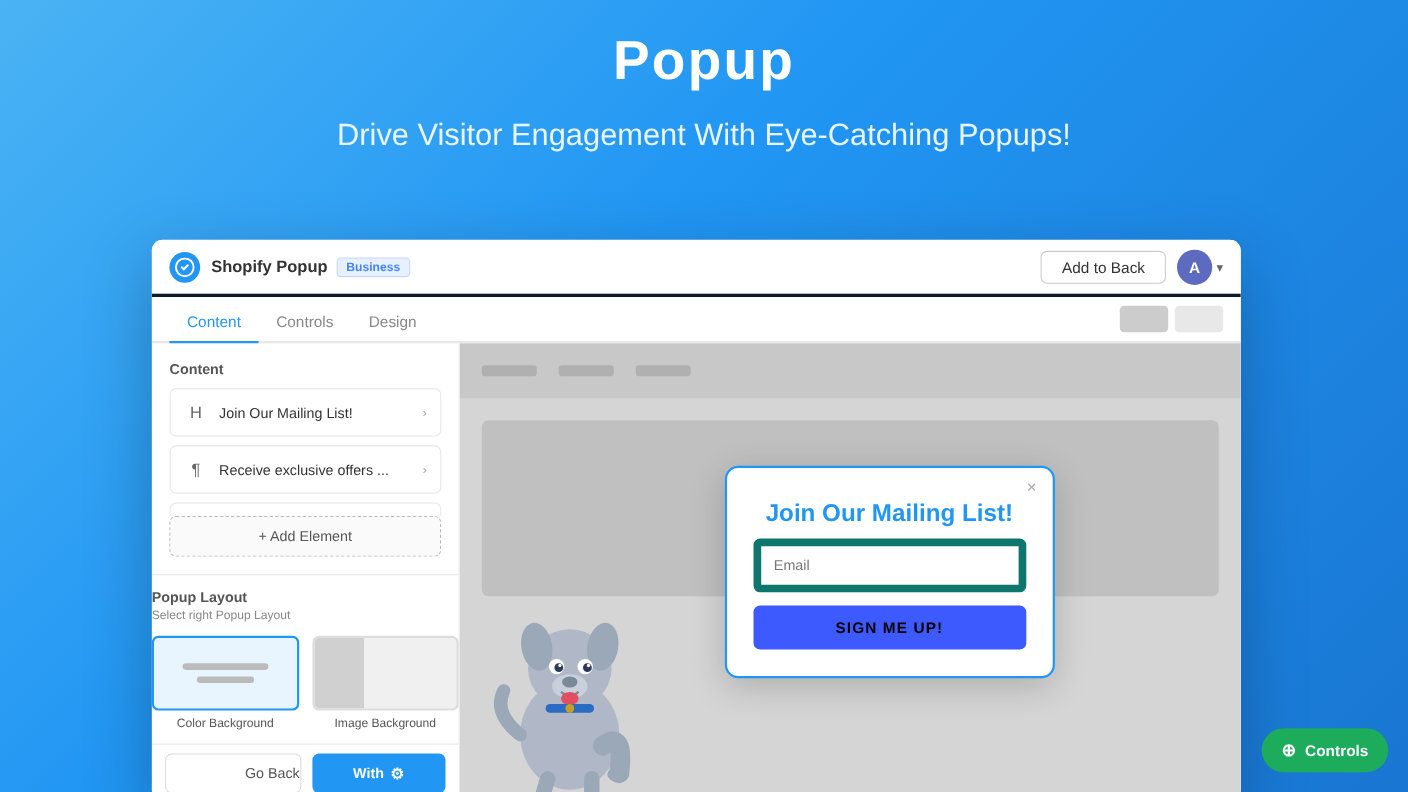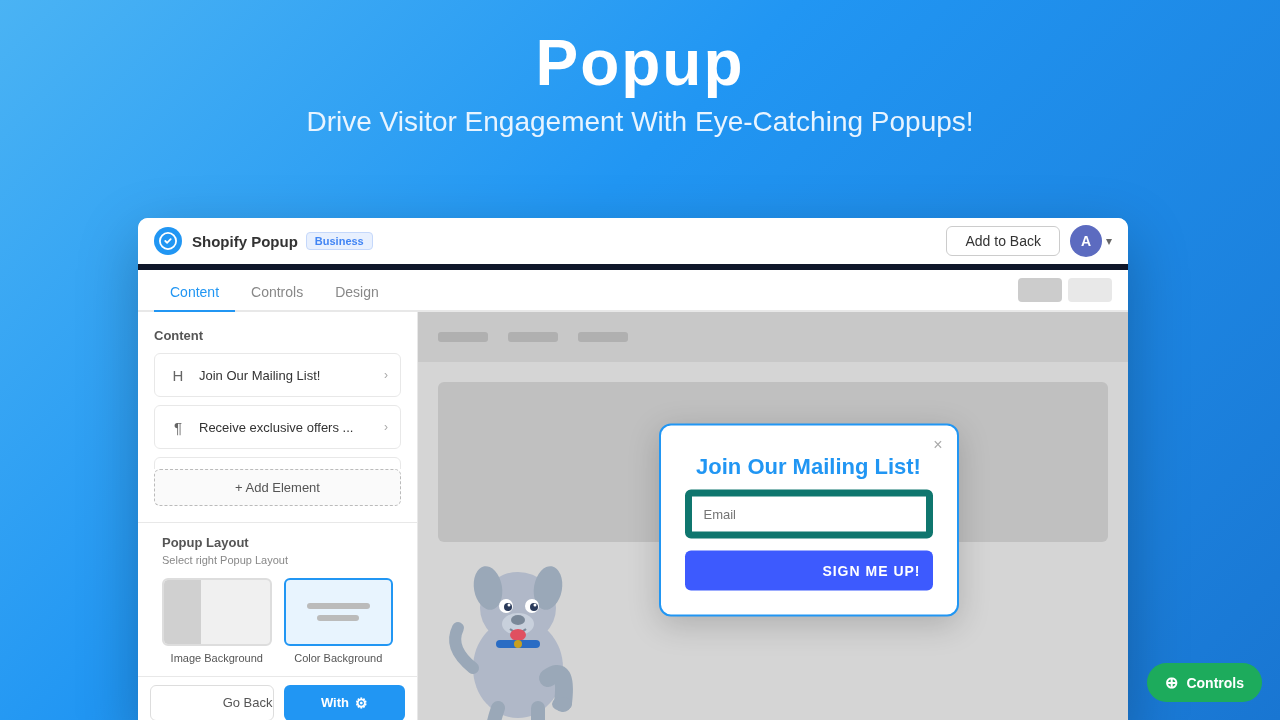--- a/index.html
+++ b/index.html
@@ -12,31 +12,31 @@
       position: relative;
     }
 
     
     .hero {
       text-align: center;
       padding: 28px 0 18px;
       color: white;
     }
     .hero-title {
-      font-size: 64px;
+      font-size: 50px;
       font-weight: 600;
       letter-spacing: 2px;
       line-height: 1.1;
       color: #fff;
       text-align: center;
     }
     .hero-subtitle {
       font-size: 28px;
       font-weight: 400;
-      margin-top: 8px;
+      margin-top: 24px;
       color: #e8f4ff;
     }
 
     
     .app-window {
       position: absolute;
       left: 138px;
       top: 218px;
       width: 990px;
       height: 510px;
@@ -48,21 +48,21 @@
       flex-direction: column;
     }
 
     
     .topbar {
       background: #ffffff;
       height: 52px;
       display: flex;
       align-items: center;
       padding: 0 16px;
-      border-bottom: 6px solid #0f172a;
+      border-bottom: 3px solid #0f172a;
       flex-shrink: 0;
     }
     .topbar-logo {
       width: 28px;
       height: 28px;
       background: #2196f3;
       border-radius: 50%;
       display: flex;
       align-items: center;
       justify-content: center;
@@ -225,21 +225,21 @@
       border-radius: 6px;
       background: #fafafa;
       color: #555;
       font-size: 13px;
       cursor: pointer;
       text-align: center;
     }
 
     
     .layout-section {
-      padding: 12px 24px;
+      padding: 12px 0;
       border-top: 1px solid #e8e8e8;
     }
     .layout-title {
       font-size: 13px;
       font-weight: 600;
       color: #555;
       margin-bottom: 4px;
     }
     .layout-subtitle {
       font-size: 11px;
@@ -440,28 +440,27 @@
       border-radius: 6px;
       font-size: 13px;
       color: #999;
       margin-bottom: 12px;
       outline: none;
     }
     .popup-submit-btn {
       width: 100%;
       padding: 12px;
       background: #3d5afe;
-      color: #ffffff;
+      color: #000000;
       border: none;
       border-radius: 6px;
       font-size: 14px;
       font-weight: 700;
       letter-spacing: 1px;
       cursor: pointer;
-      text-align: right;
     }
 
     
     .support-btn {
       position: absolute;
       bottom: 18px;
       right: 18px;
       background: #1dab5c;
       color: #fff;
       border: none;
@@ -539,36 +538,36 @@
       </div>
 
       <button class="add-element-btn">+ Add Element</button>
 
       <div class="layout-section">
         <div class="layout-title">Popup Layout</div>
         <div class="layout-subtitle">Select right Popup Layout</div>
         <div class="layout-options">
 
           <div class="layout-option">
+            <div class="layout-preview selected">
+              <div class="layout-line"></div>
+              <div class="layout-line short"></div>
+            </div>
+            <span class="layout-label">Color Background</span>
+          </div>
+
+          <div class="layout-option">
             <div class="layout-preview">
               <div class="layout-preview-img"></div>
               <div class="layout-option-lines">
                 <div class="layout-line"></div>
                 <div class="layout-line short"></div>
               </div>
             </div>
             <span class="layout-label">Image Background</span>
-          </div>
-
-          <div class="layout-option">
-            <div class="layout-preview selected">
-              <div class="layout-line"></div>
-              <div class="layout-line short"></div>
-            </div>
-            <span class="layout-label">Color Background</span>
           </div>
 
         </div>
       </div>
 
       <div class="bottom-bar">
         <button class="go-back-btn">Go Back</button>
         <button class="next-btn">
           <span>With</span>
           <span class="next-gear">⚙</span>

